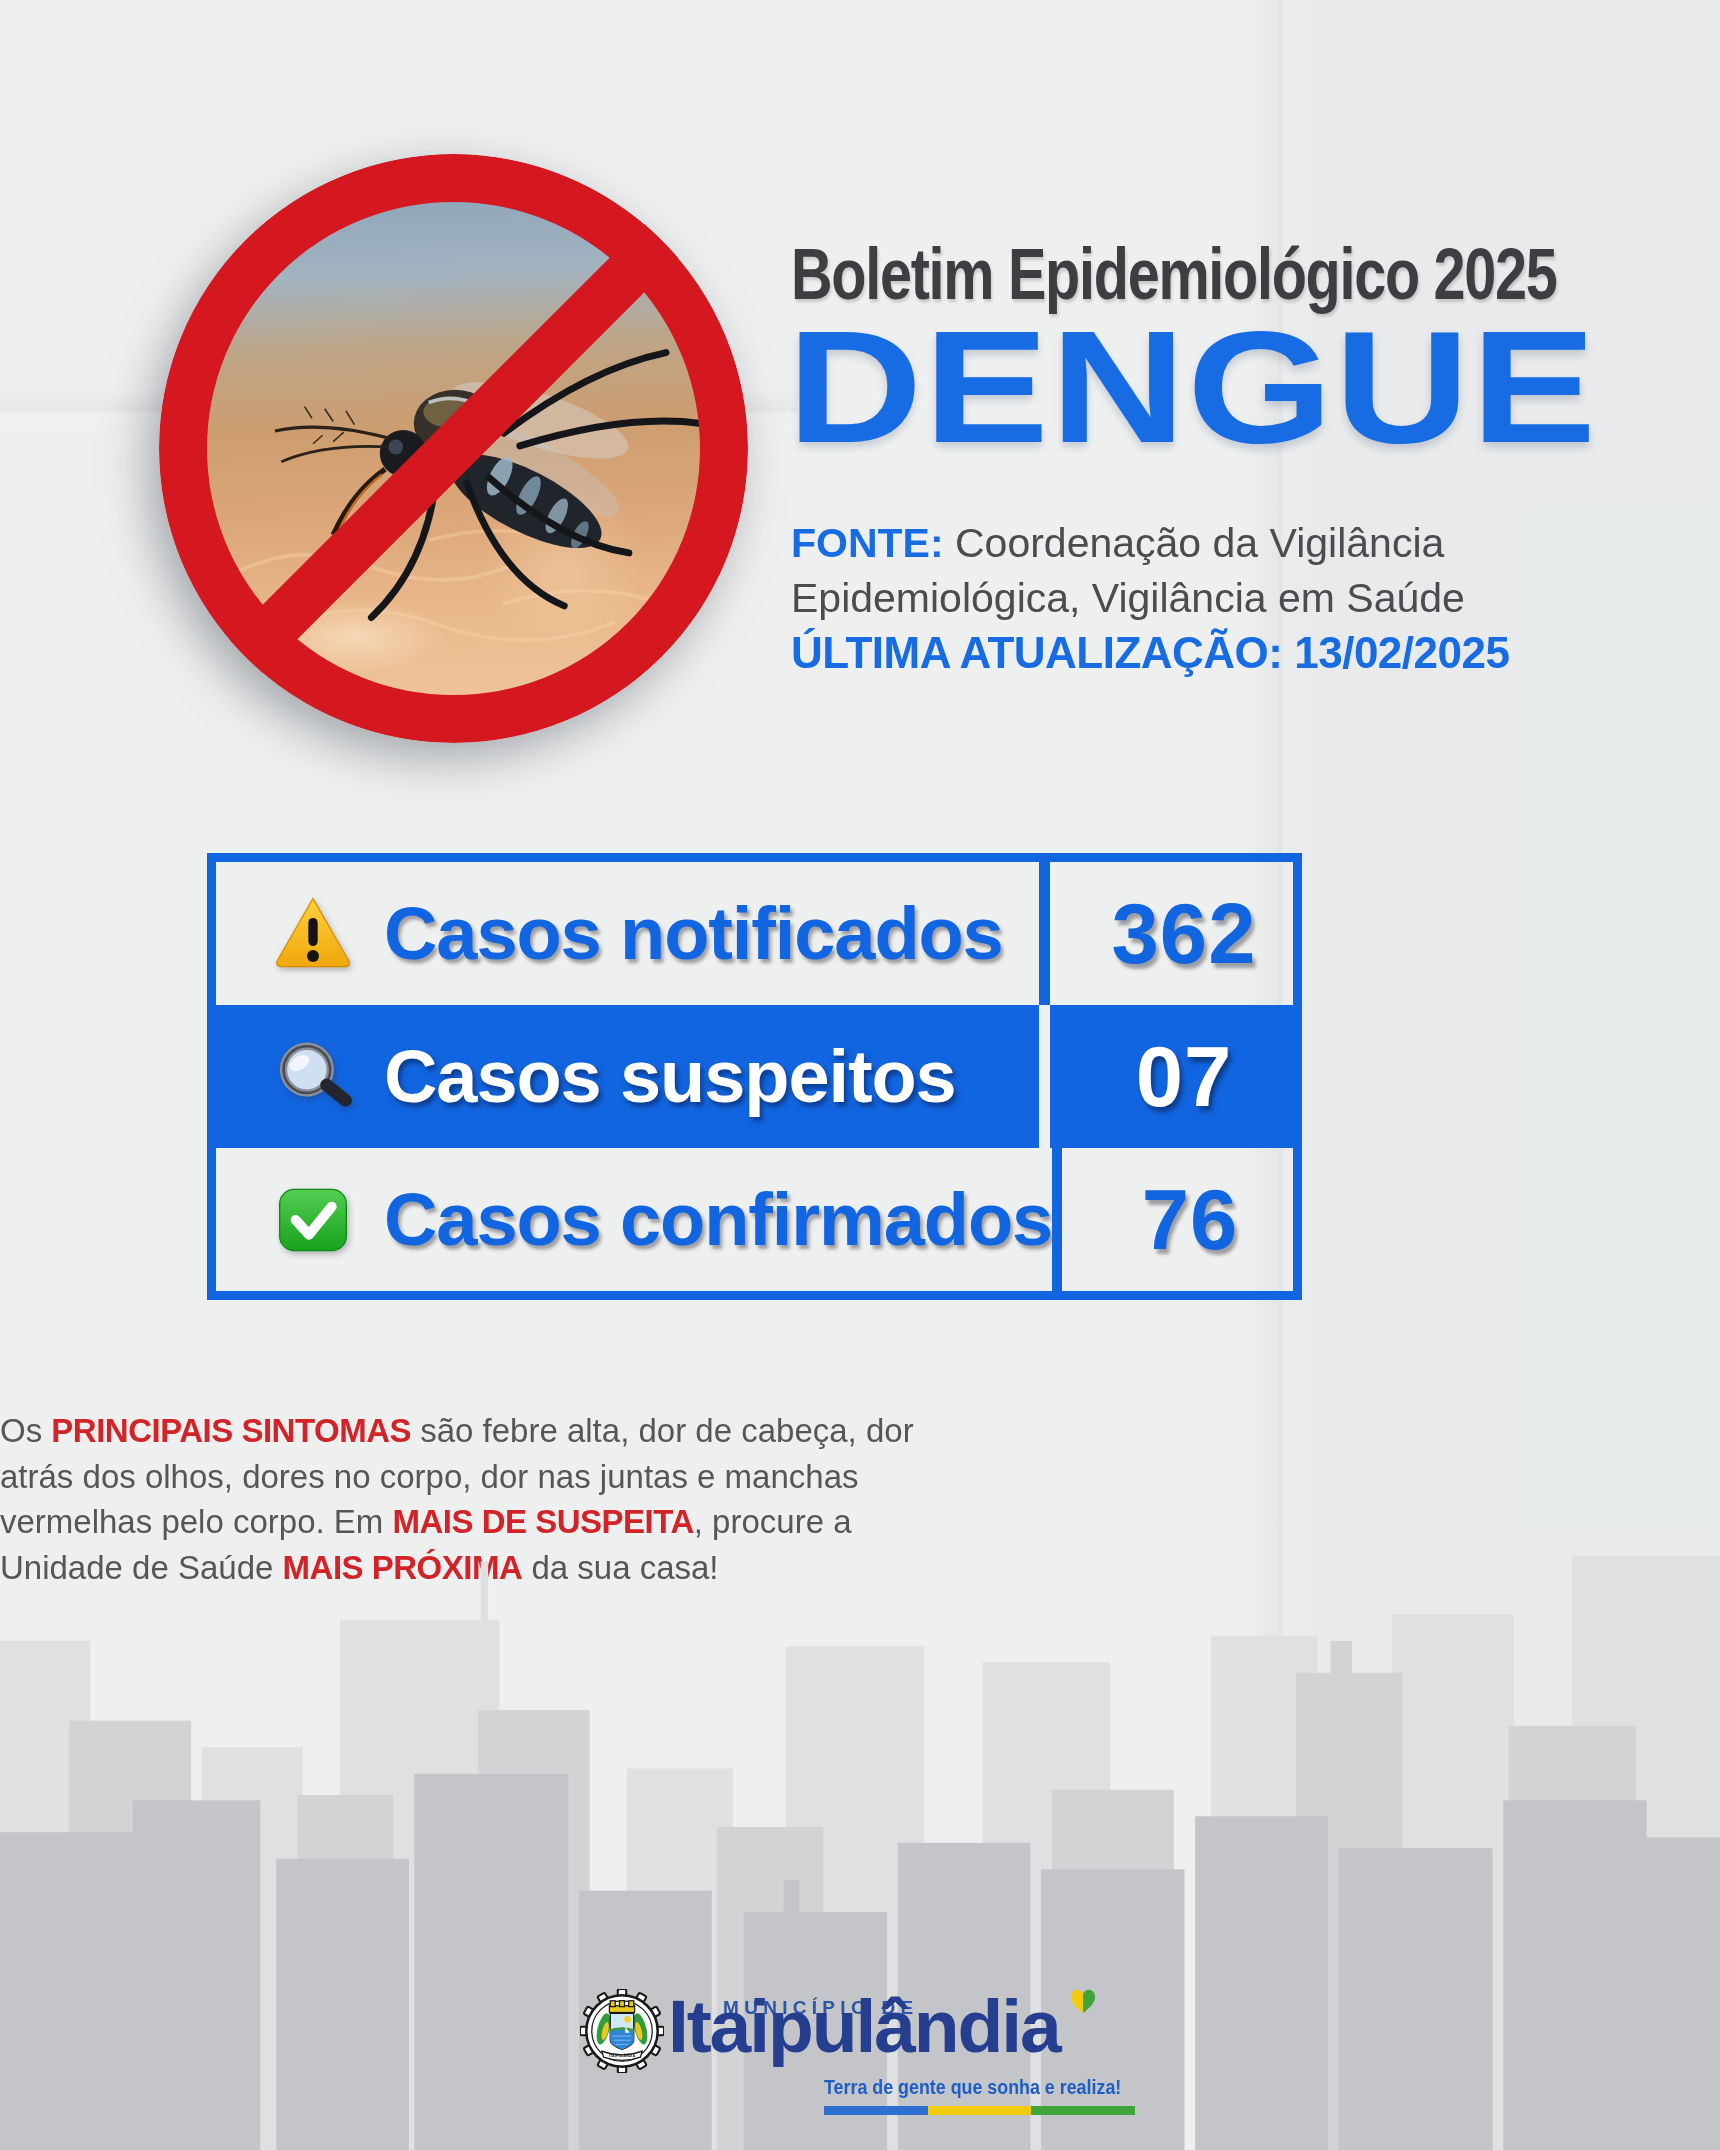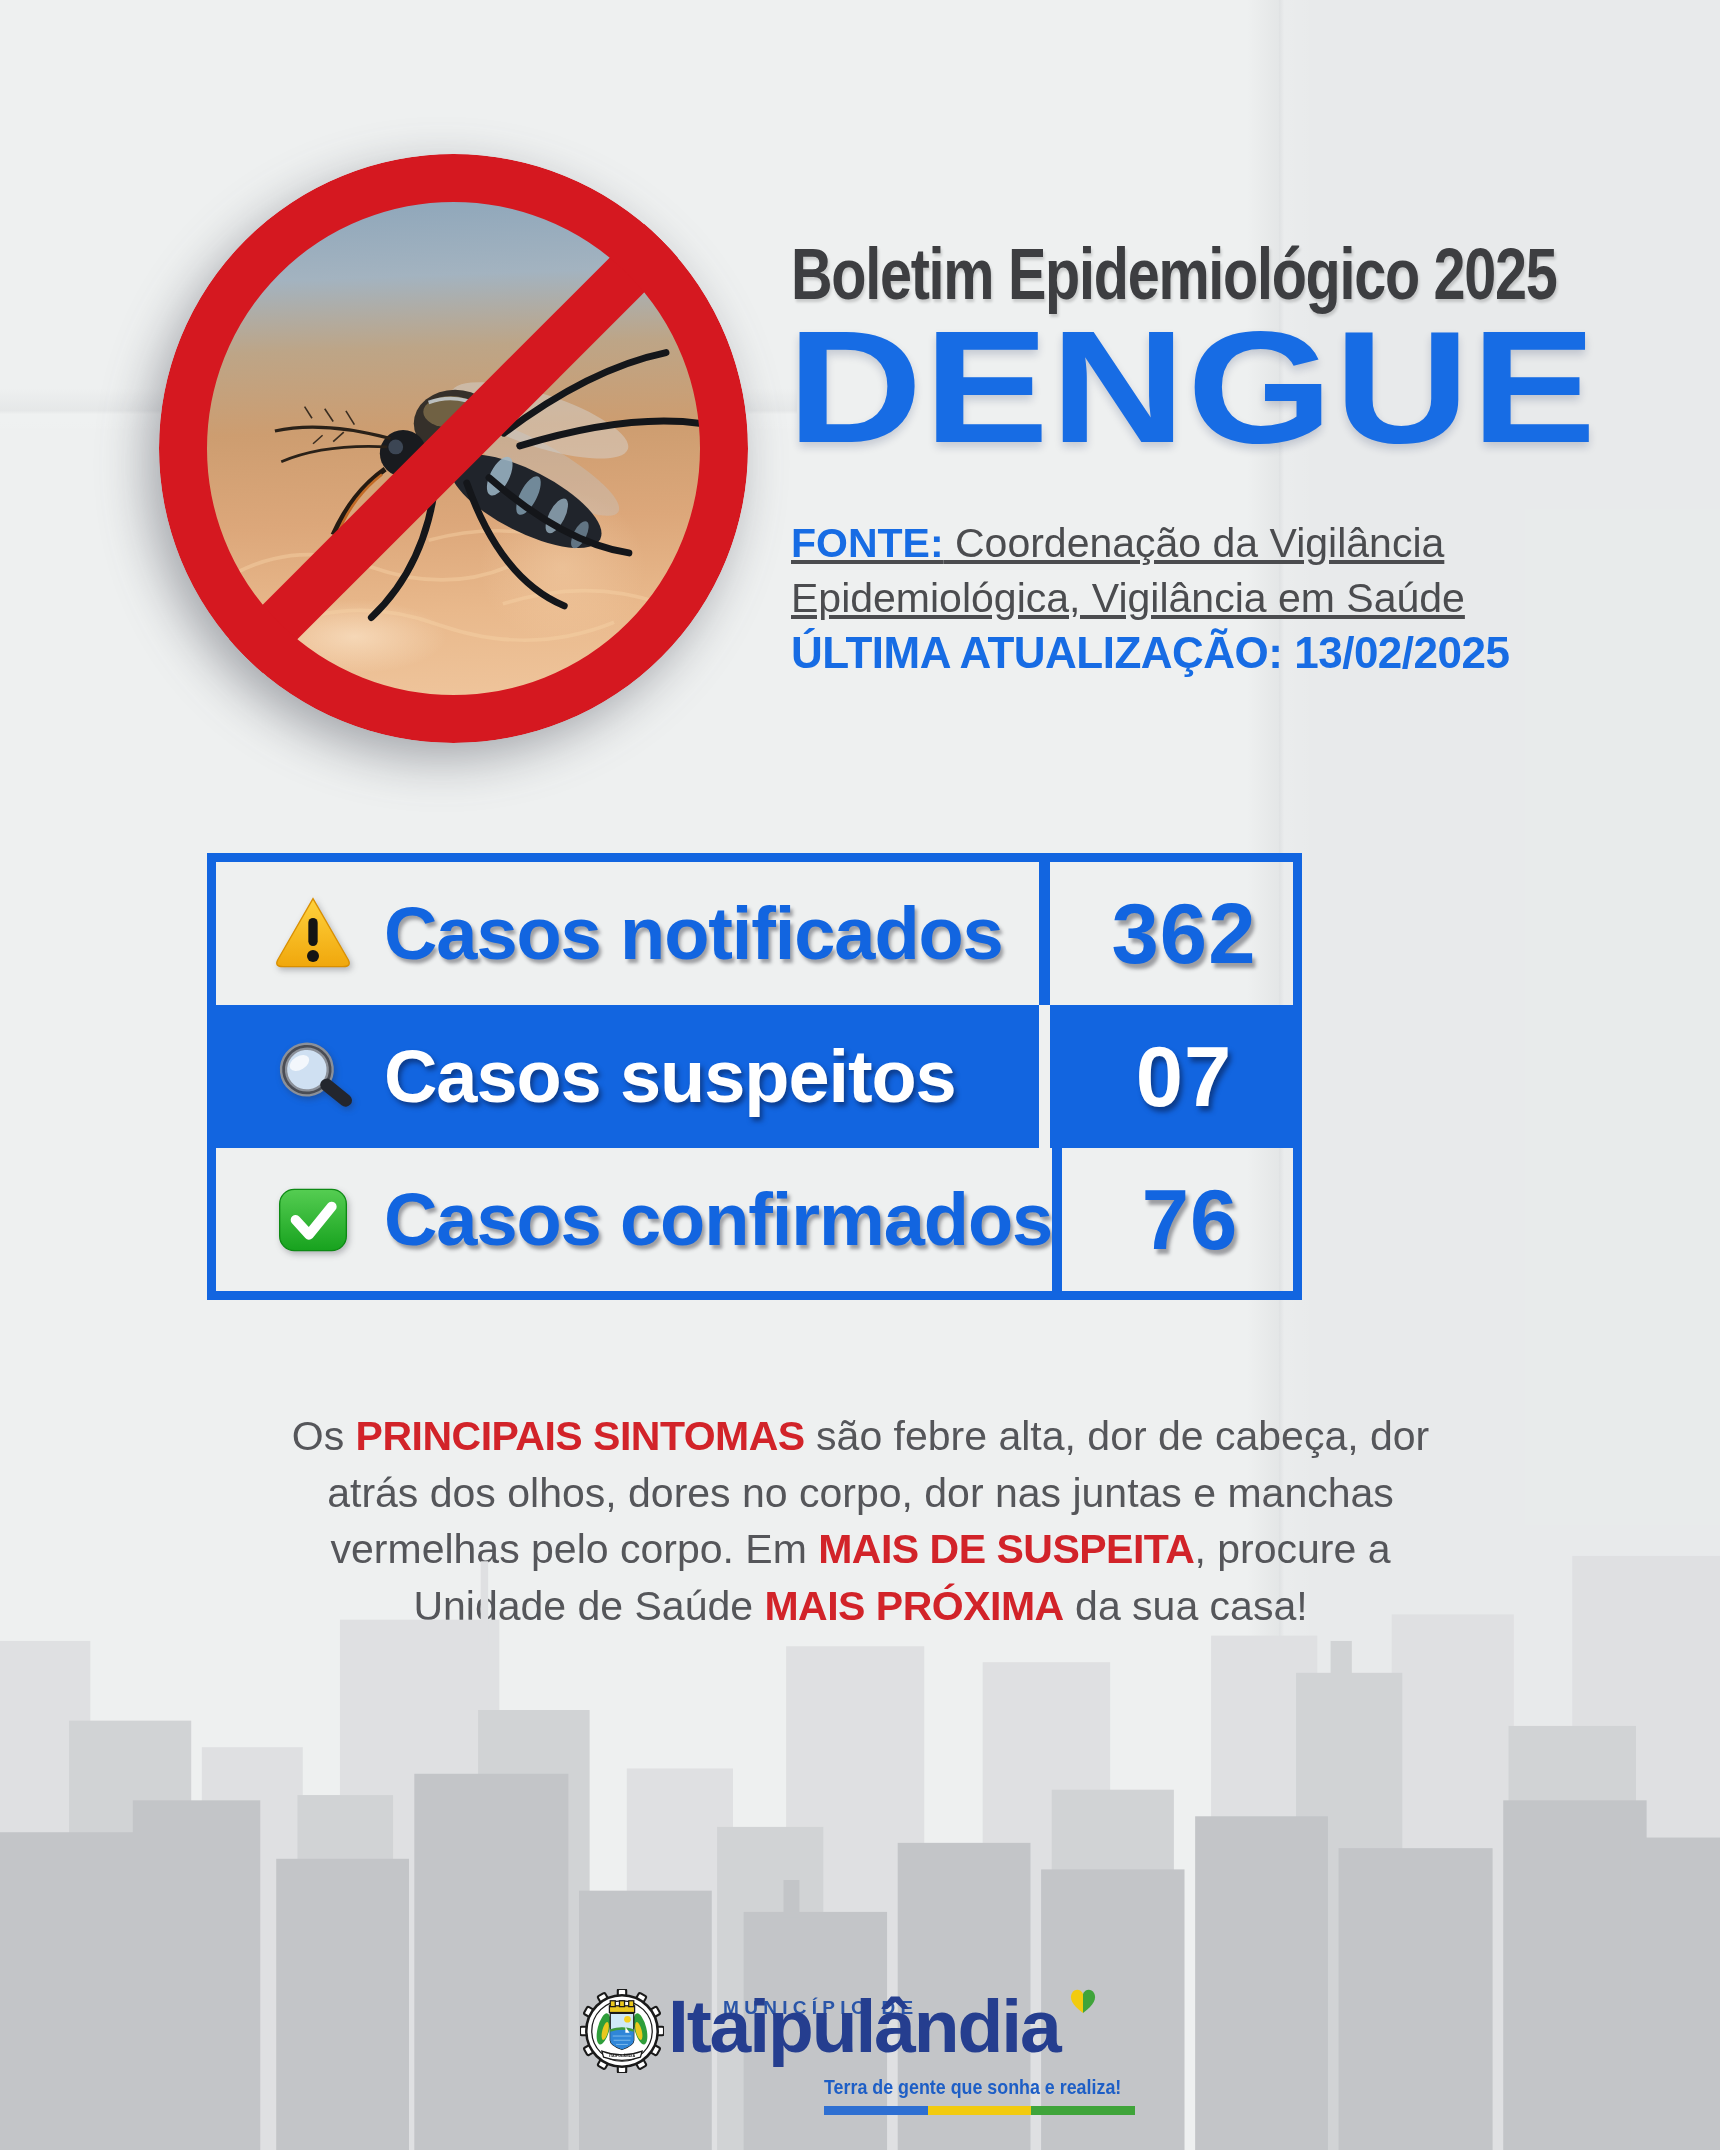--- a/index.html
+++ b/index.html
@@ -32,21 +32,21 @@
     transform:rotate(-45deg);}
 
   
   .title{position:absolute;left:791px;top:233px;font-size:72px;font-weight:700;
     color:var(--title_gray,#3d3e41);letter-spacing:-1.6px;white-space:nowrap;
     transform:scaleX(0.80);transform-origin:left top;text-shadow:1.6px 2.7px 3.2px rgba(0,0,0,0.16);}
   .dengue{position:absolute;left:787px;top:308px;font-size:159px;font-weight:800;line-height:1;
     color:var(--blue_bright,#176ce4);letter-spacing:1.1px;white-space:nowrap;
     transform:scaleX(1.18);transform-origin:left top;text-shadow:0 4.8px 7.4px rgba(10,30,80,0.18);}
   .fonte{position:absolute;left:791px;top:516px;width:871px;font-size:41px;line-height:1.33;
-    font-weight:500;color:var(--body_gray2,#4b4c4f);text-decoration:underline;}
+    font-weight:500;color:var(--body_gray2,#4b4c4f);}
   .fonte b{color:var(--blue_bright,#176ce4);font-weight:800;}
   .update{position:absolute;left:791px;top:628px;font-size:44px;font-weight:800;white-space:nowrap;
     color:var(--blue_bright,#176ce4);letter-spacing:-0.5px;}
 
   
   .stats{position:absolute;left:207px;top:853px;width:1095px;height:447px;
     border:9.6px solid var(--blue,#1265e0);box-sizing:border-box;display:flex;flex-direction:column;}
   .row{flex:1;display:flex;align-items:stretch;}
   .row.hl{background:var(--blue,#1265e0);}
   .cell-label{flex:1;display:flex;align-items:center;gap:31px;padding-left:57px;}
@@ -55,22 +55,22 @@
     text-shadow:2.7px 3.7px 3.7px rgba(45,45,55,0.42);white-space:nowrap;}
   .row.hl .label{color:#ffffff;text-shadow:2.7px 4.2px 4.8px rgba(8,25,70,0.55);}
   .vdiv{width:10.6px;background:var(--blue,#1265e0);}
   .row.hl .vdiv{background:var(--paper,#eef0f0);}
   .cell-value{width:243px;display:flex;align-items:center;justify-content:center;}
   .value{font-size:85px;font-weight:800;color:var(--blue,#1265e0);letter-spacing:1.1px;
     text-shadow:3.2px 4.8px 3.7px rgba(45,45,55,0.42);margin-left:25px;}
   .row.hl .value{color:#ffffff;text-shadow:3.2px 4.8px 4.8px rgba(8,25,70,0.55);}
 
   
-  .symptoms{position:absolute;left:0;right:0;top:1408px;text-align:center;
-    font-size:41px;line-height:1.38;font-weight:500;color:var(--body_gray,#55565a);}
+  .symptoms{position:absolute;left:0;right:0;top:1408px;
+    font-size:33px;line-height:1.38;font-weight:500;color:var(--body_gray,#55565a);}
   .symptoms .red{color:var(--red_text,#d22329);font-weight:800;letter-spacing:-0.5px;}
 
   
   .skyline{position:absolute;left:0;bottom:0;width:1721px;height:611px;}
 
   
   .footer{position:absolute;left:568px;top:1986px;width:605px;height:138px;}
   .crest{position:absolute;left:11.7px;top:3.2px;width:84px;height:84px;}
   .muni{position:absolute;left:155px;top:10.6px;font-size:19px;font-weight:700;
     color:var(--logo_blue,#2a55a8);letter-spacing:5.3px;white-space:nowrap;}

